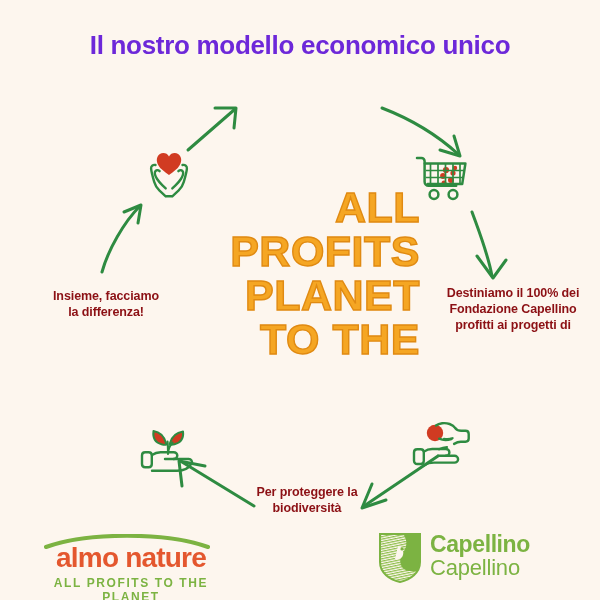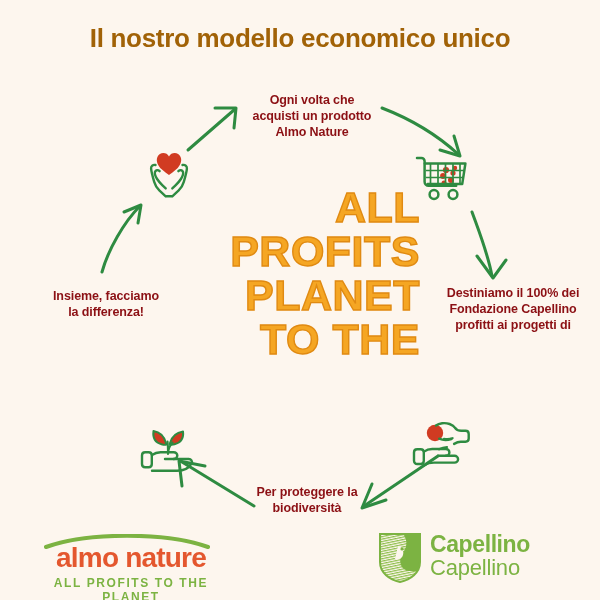--- a/index.html
+++ b/index.html
@@ -13,28 +13,28 @@
     height: 600px;
     background: #FDF6EE;
     overflow: hidden;
     font-family: "Liberation Sans", sans-serif;
     -webkit-font-smoothing: antialiased;
   }
 
   
   #title {
     position: absolute;
-    top: 23px;
+    top: 30px;
     left: 0;
     width: 600px;
     text-align: center;
     font-size: 26px;
     font-weight: bold;
     letter-spacing: -0.3px;
-    color: #a16207;
+    color: #6d28d9;
   }
 
   
   #center-headline {
     position: absolute;
     left: 180px;
     top: 186px;
     width: 240px;
     text-align: right;
     font-size: 43px;
@@ -141,25 +141,20 @@
 
   <div id="title">Il nostro modello economico unico</div>
 
   <div id="center-headline">
     <span class="hl-line">ALL</span>
     <span class="hl-line">PROFITS</span>
     <span class="hl-line">PLANET</span>
     <span class="hl-line">TO THE</span>
   </div>
 
-  <div id="caption-top" class="step-caption">
-    <span class="cap-line">Ogni volta che</span>
-    <span class="cap-line">acquisti un prodotto</span>
-    <span class="cap-line">Almo Nature</span>
-  </div>
 
   <div id="caption-right" class="step-caption">
     <span class="cap-line">Destiniamo il 100% dei</span>
     <span class="cap-line">Fondazione Capellino</span>
     <span class="cap-line">profitti ai progetti di</span>
   </div>
 
   <div id="caption-bottom" class="step-caption">
     <span class="cap-line">Per proteggere la</span>
     <span class="cap-line">biodiversità</span>

